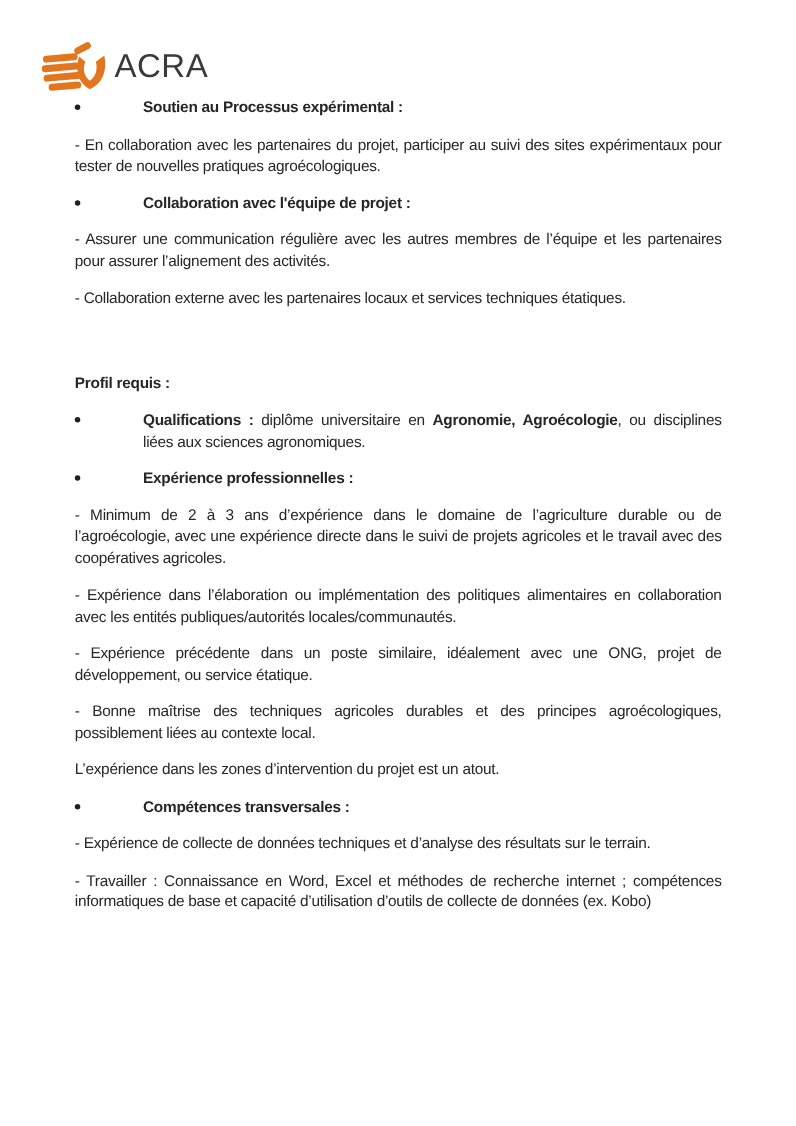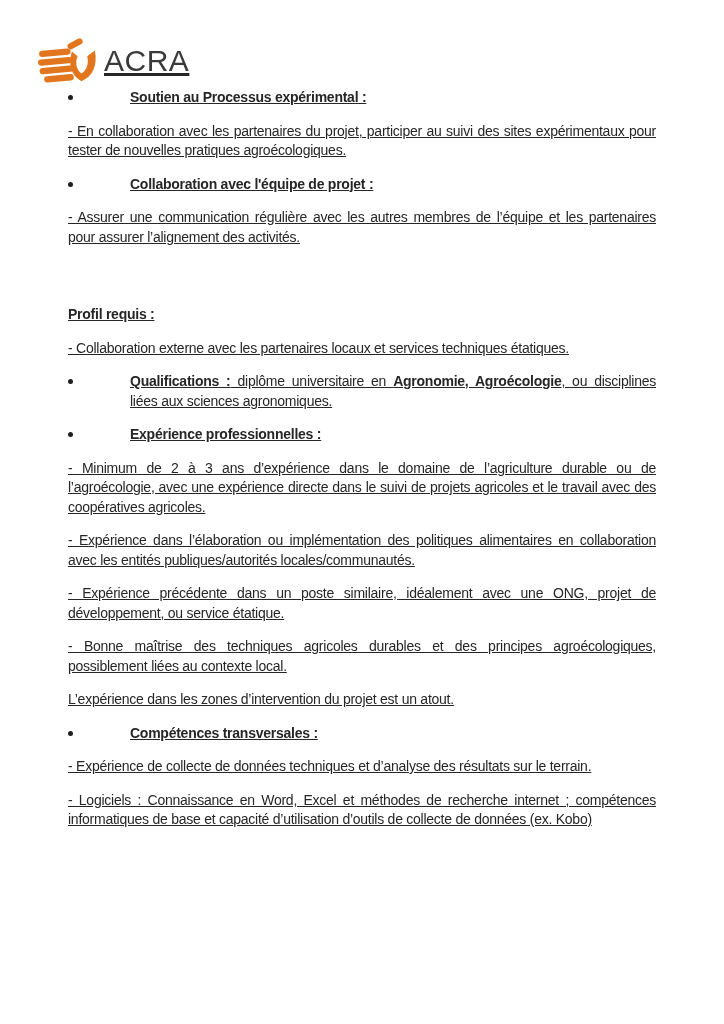--- a/index.html
+++ b/index.html
@@ -9,21 +9,20 @@
     background: #ffffff;
     font-family: "Liberation Sans", sans-serif;
     color: #262626;
     overflow: hidden;
   }
   .page {
     box-sizing: border-box;
     width: 724px;
     height: 976px;
     padding: 38px 68px 0 68px;
-    text-decoration: underline;
   }
   .logo {
     display: flex;
     align-items: center;
     margin-left: -30px;
     height: 46px;
     margin-bottom: 4px;
   }
   .logo svg { display: block; }
   .wordmark {
@@ -88,36 +87,36 @@
       <div class="para bullet-heading">
         <span class="dot"></span>
         <span class="txt bold">Soutien au Processus expérimental :</span>
       </div>
       <div class="para">- En collaboration avec les partenaires du projet, participer au suivi des sites expérimentaux pour tester de nouvelles pratiques agroécologiques.</div>
       <div class="para bullet-heading">
         <span class="dot"></span>
         <span class="txt bold">Collaboration avec l'équipe de projet :</span>
       </div>
       <div class="para">- Assurer une communication régulière avec les autres membres de l’équipe et les partenaires pour assurer l’alignement des activités.</div>
+      <div class="para">- Collaboration externe avec les partenaires locaux et services techniques étatiques.</div>
       <div class="para gap-before bold">Profil requis :</div>
-      <div class="para">- Collaboration externe avec les partenaires locaux et services techniques étatiques.</div>
       <div class="para bullet-rich">
         <span class="dot"></span>
         <span class="txt"><span class="bold">Qualifications :</span><span> diplôme universitaire en </span><span class="bold">Agronomie, Agroécologie</span><span>, ou disciplines liées aux sciences agronomiques.</span></span>
       </div>
       <div class="para bullet-heading">
         <span class="dot"></span>
         <span class="txt bold">Expérience professionnelles :</span>
       </div>
       <div class="para">- Minimum de 2 à 3 ans d’expérience dans le domaine de l’agriculture durable ou de l’agroécologie, avec une expérience directe dans le suivi de projets agricoles et le travail avec des coopératives agricoles.</div>
       <div class="para">- Expérience dans l’élaboration ou implémentation des politiques alimentaires en collaboration avec les entités publiques/autorités locales/communautés.</div>
       <div class="para">- Expérience précédente dans un poste similaire, idéalement avec une ONG, projet de développement, ou service étatique.</div>
       <div class="para">- Bonne maîtrise des techniques agricoles durables et des principes agroécologiques, possiblement liées au contexte local.</div>
       <div class="para">L’expérience dans les zones d’intervention du projet est un atout.</div>
       <div class="para bullet-heading">
         <span class="dot"></span>
         <span class="txt bold">Compétences transversales :</span>
       </div>
       <div class="para">- Expérience de collecte de données techniques et d’analyse des résultats sur le terrain.</div>
-      <div class="para">- Logiciels : Connaissance en Word, Excel et méthodes de recherche internet ; compétences informatiques de base et capacité d’utilisation d’outils de collecte de données (ex. Kobo)</div>
+      <div class="para">- Travailler : Connaissance en Word, Excel et méthodes de recherche internet ; compétences informatiques de base et capacité d’utilisation d’outils de collecte de données (ex. Kobo)</div>
     </main>
 
 </div>
 
 </body></html>

